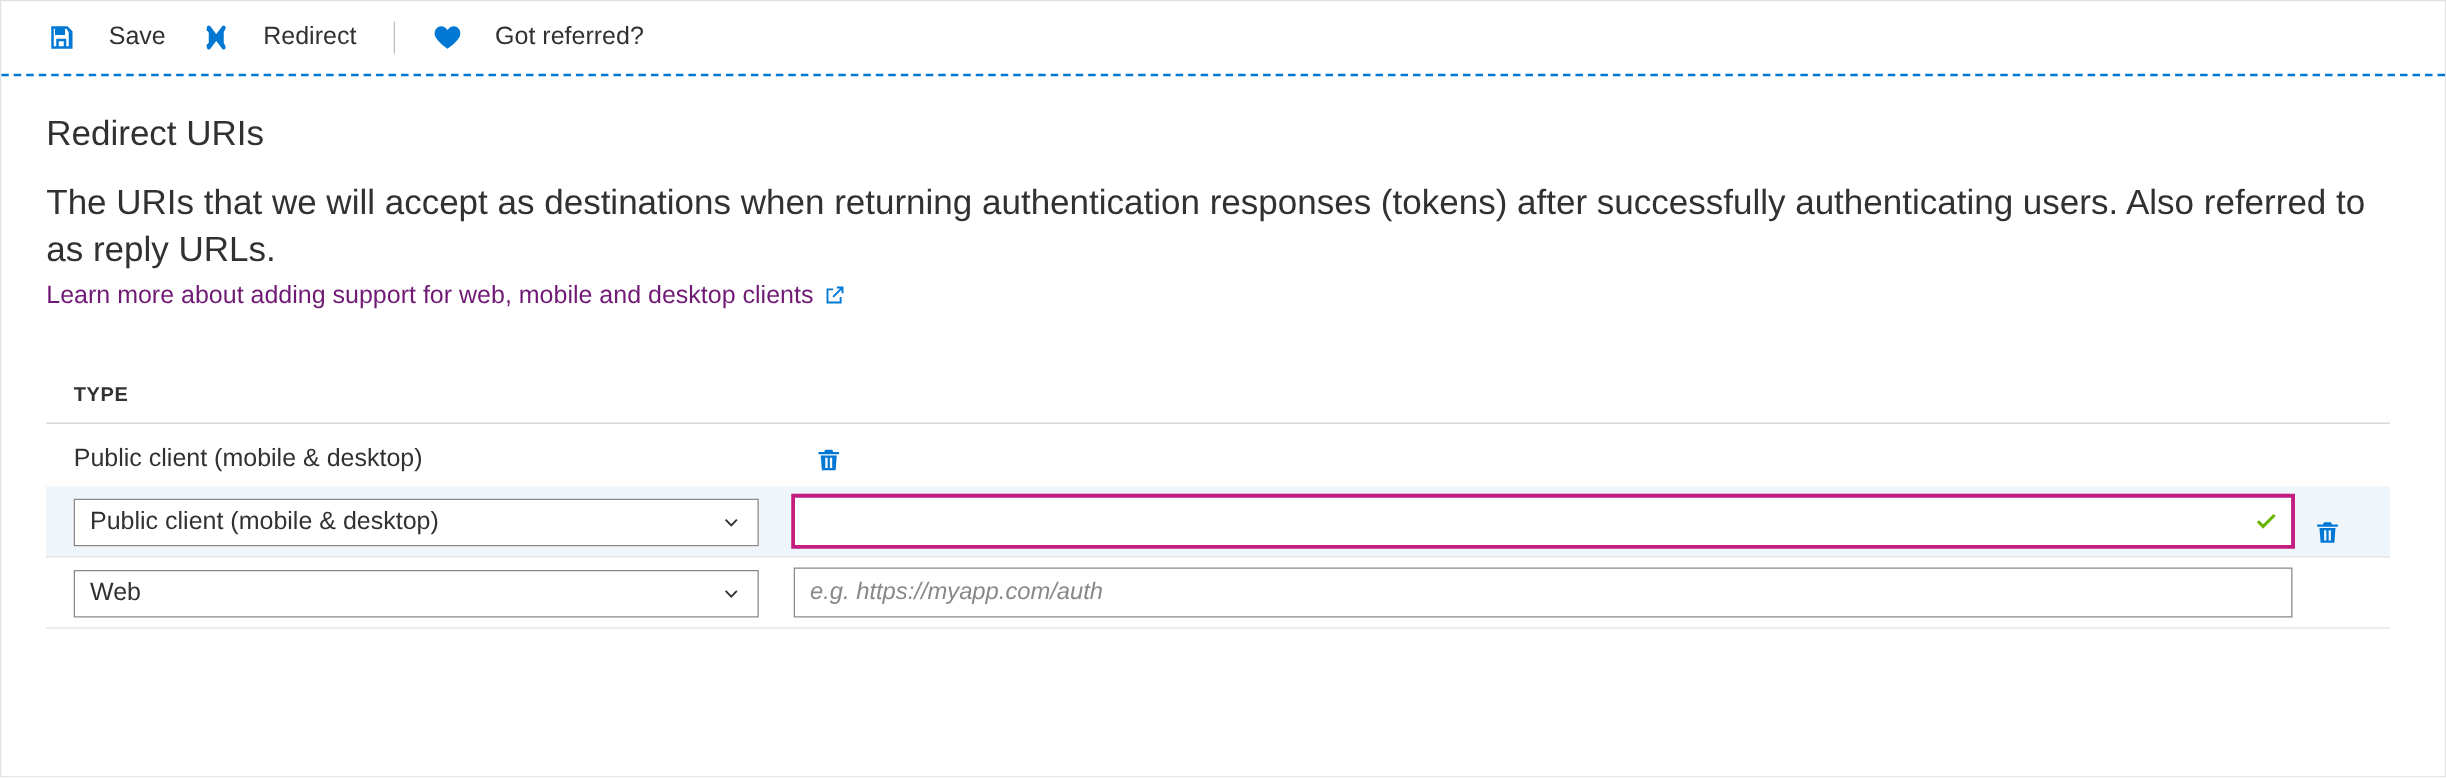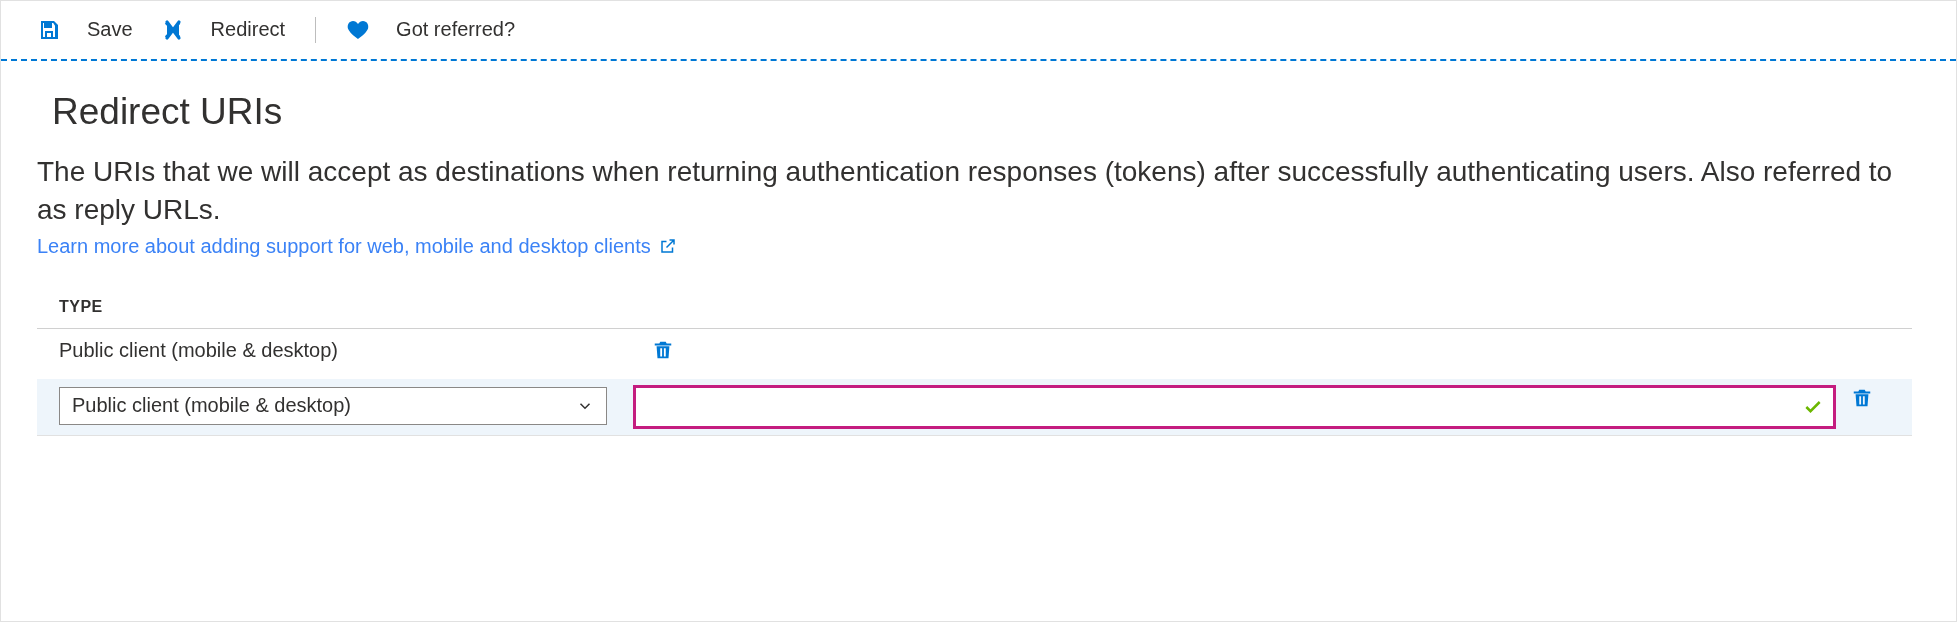--- a/index.html
+++ b/index.html
@@ -5,32 +5,32 @@
   html,body{margin:0;padding:0;font-family:"Segoe UI","Segoe UI Web",Arial,sans-serif;font-size:20px;color:#323130;background:#fff}
   .page{width:1957px;height:622px;box-sizing:border-box;border:1px solid #e1e1e1;position:relative;overflow:hidden}
   
   .cmdbar{display:flex;align-items:center;height:58px;padding:0 36px;gap:28px}
   .cmdbtn{display:flex;align-items:flex-start;gap:26px;cursor:pointer;color:#323130}
   .cmdbtn .icon{color:#0078d4}
   .divider{width:1px;height:26px;background:#bdbdbd;margin:0 2px}
   .dashed-sep{height:0;border:none;border-top:2px dashed #0078d4;margin:0}
   
   .content{padding:30px 36px 0 36px}
-  h2{margin:0 0 20px 15px;font-weight:400;font-size:37px;color:#323130}
+  h2{margin:0 0 20px 0;font-weight:400;font-size:28px;color:#323130}
   .desc{margin:0 0 6px 0;font-size:28px;color:#323130;line-height:1.35}
-  a.link{color:#3b82f6;text-decoration:none;display:inline-flex;align-items:center;gap:8px;font-size:20px}
+  a.link{color:#701a75;text-decoration:none;display:inline-flex;align-items:center;gap:8px;font-size:20px}
   .ext-icon{display:inline-flex;color:#0078d4}
   
-  .tbl{margin-top:40px;border-collapse:collapse;width:calc(100% - 8px)}
+  .tbl{margin-top:60px;border-collapse:collapse;width:calc(100% - 8px)}
   .thead{display:flex;padding:0 22px 12px 22px;border-bottom:1px solid #d0d0d0}
   .th{font-weight:700;font-size:16px;letter-spacing:.5px;color:#323130}
   .col-type{width:576px;flex:0 0 576px}
   .col-uri{flex:1}
   .col-act{width:56px;flex:0 0 56px;display:flex;justify-content:center}
-  .row{display:flex;align-items:flex-start;padding:10px 22px;border-bottom:1px solid #e1e1e1;min-height:50px;box-sizing:border-box}
+  .row{display:flex;align-items:flex-end;padding:10px 22px;border-bottom:1px solid #e1e1e1;min-height:50px;box-sizing:border-box}
   .row.readonly{border-bottom:none}
   .row.edit{background:#eef5fb;padding:8px 22px}
   .row.edit.highlight .uri-wrap{outline:3px solid #c41d7f;outline-offset:-1px}
   .sel{height:38px;box-sizing:border-box;border:1px solid #8a8886;background:#fff;display:flex;align-items:center;justify-content:space-between;padding:0 12px;cursor:pointer;width:548px}
   .sel .chev{color:#323130}
   .uri-wrap{flex:1;display:flex;align-items:center;height:40px;box-sizing:border-box;border:1px solid #8a8886;background:#fff;padding:0 10px;margin-left:0;gap:8px}
   .uri-wrap.purple{border:1px solid #7a4ac7}
   .uri-input{flex:1;border:none;outline:none;font-size:19px;font-family:inherit;color:#323130;background:transparent;height:100%}
   .uri-input::placeholder{color:#888;font-style:italic}
   .check{color:#6bb700}
@@ -127,16 +127,32 @@
         </div>
         <div class="col-act">
           <span class="trash">
             <svg width="22" height="22" viewBox="0 0 24 24">
                 <path fill="currentColor" d="M9 3h6l1 2h5v2H3V5h5l1-2zM5 8h14l-1 13H6L5 8zm4 2v9h2v-9H9zm4 0v9h2v-9h-2z"></path>
               </svg>
           </span>
         </div>
       </div>
 
+      <div class="row" style="padding:8px 22px">
+        <div class="col-type">
+          <div class="sel">
+            <span>Web</span>
+            <span class="chev">
+              <svg width="18" height="18" viewBox="0 0 24 24">
+                  <path fill="none" stroke="currentColor" stroke-width="2" d="M6 9l6 6 6-6"></path>
+                </svg>
+            </span>
+          </div>
+        </div>
+        <div class="uri-wrap">
+          <input class="uri-input" placeholder="e.g. https://myapp.com/auth" style="">
+        </div>
+        <div class="col-act"></div>
+      </div>
 
     </div>
   </div>
 </div>
 
 </body></html>

